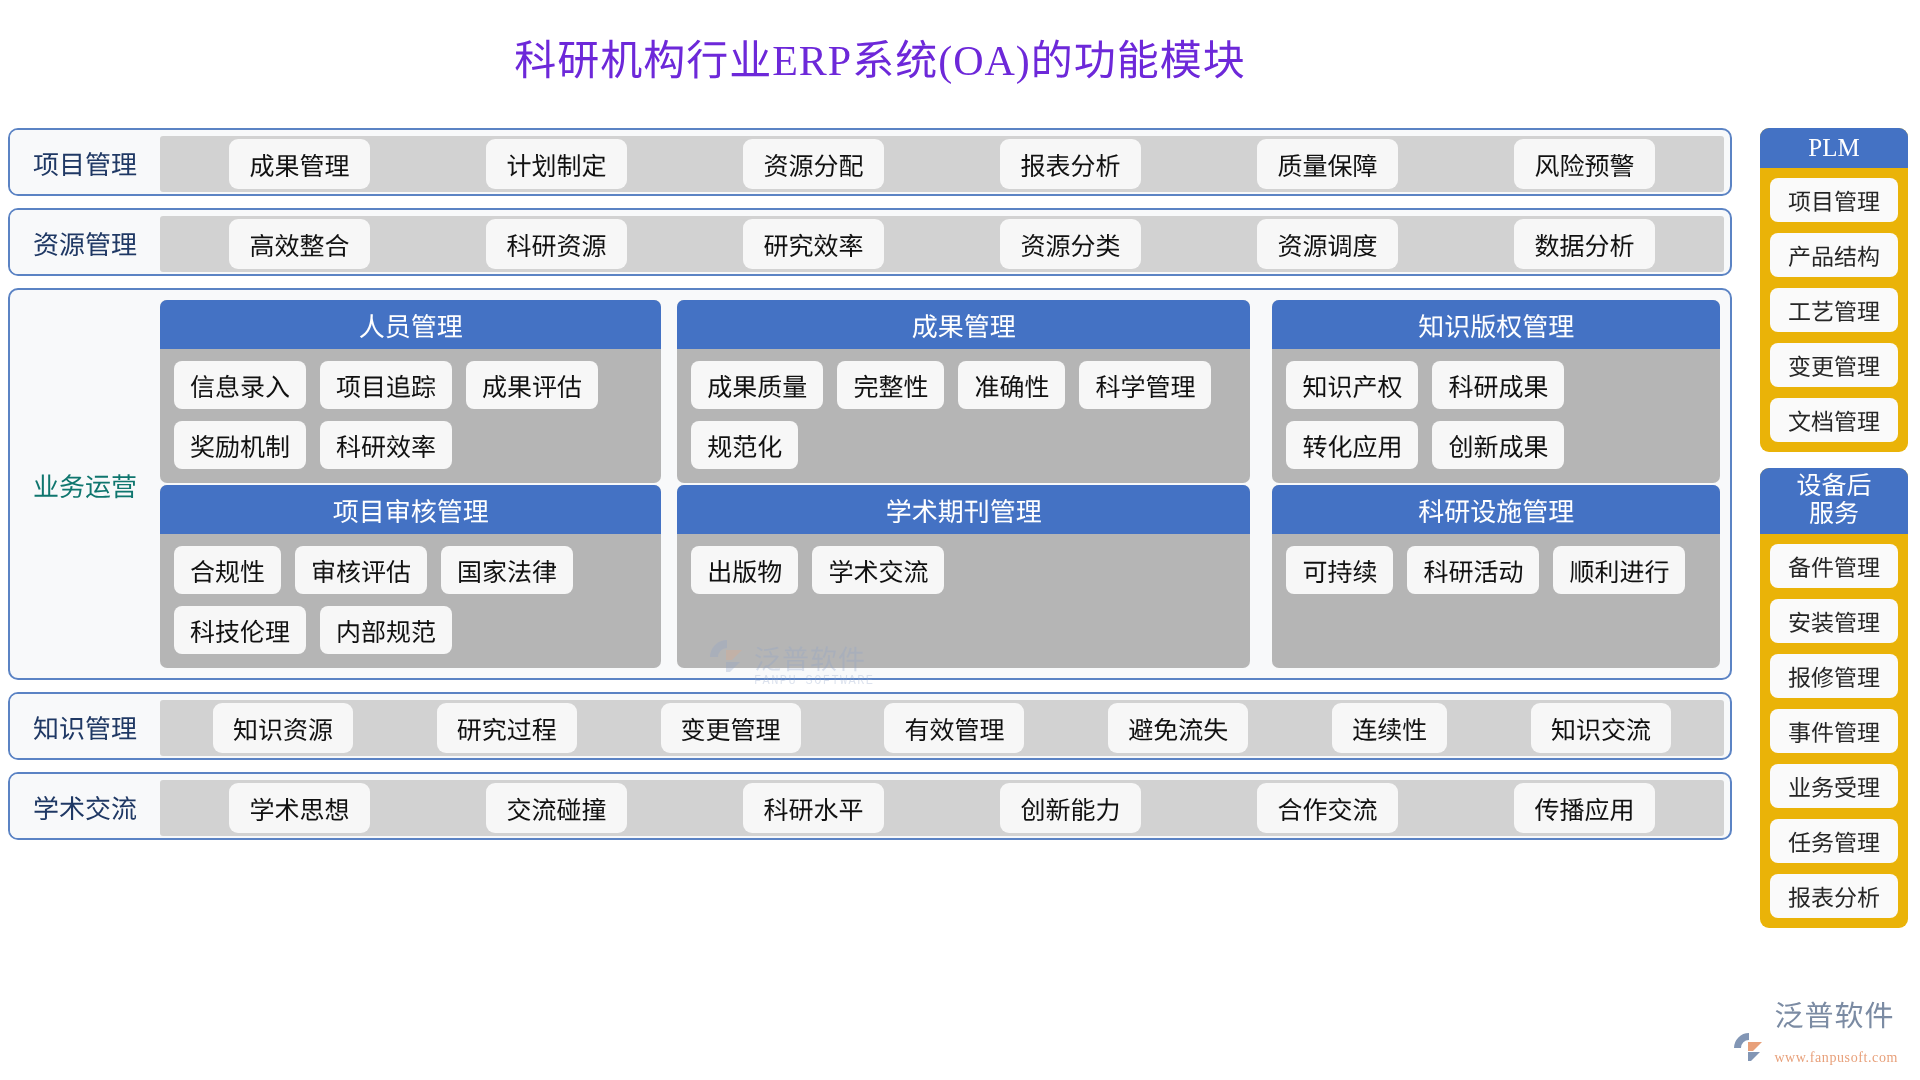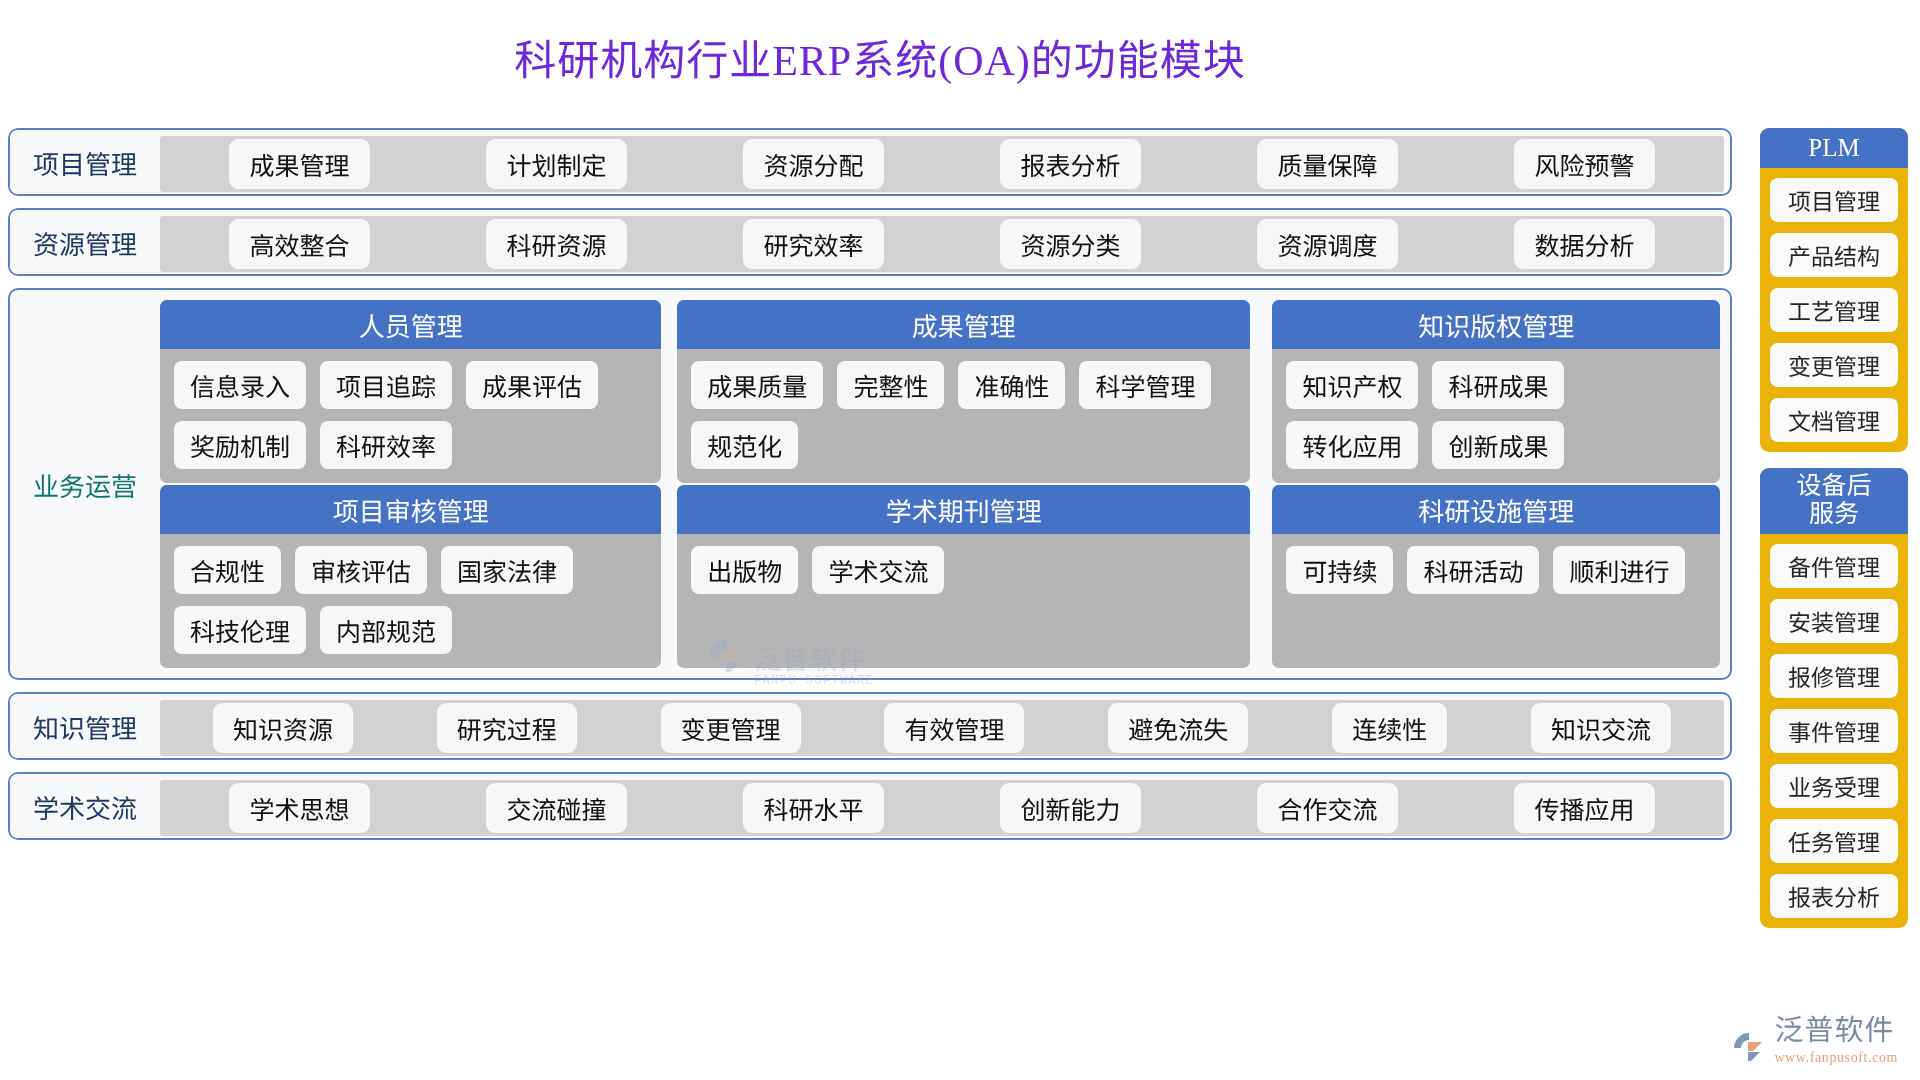--- a/index.html
+++ b/index.html
@@ -249,21 +249,21 @@
     font-size: 29px;
     color: #7b8ba3;
     letter-spacing: 1px;
     line-height: 1;
     font-family: "Liberation Sans", sans-serif;
   }
   .brand-url {
     font-size: 14px;
     color: #e8a07a;
     letter-spacing: 0.6px;
-    margin-top: 5px;
+    margin-top: 19px;
     font-family: "Liberation Serif", serif;
   }
 </style>
 </head>
 <body>
 
 <div id="page">
 
   <h1 class="page-title">科研机构行业ERP系统(OA)的功能模块</h1>
 

